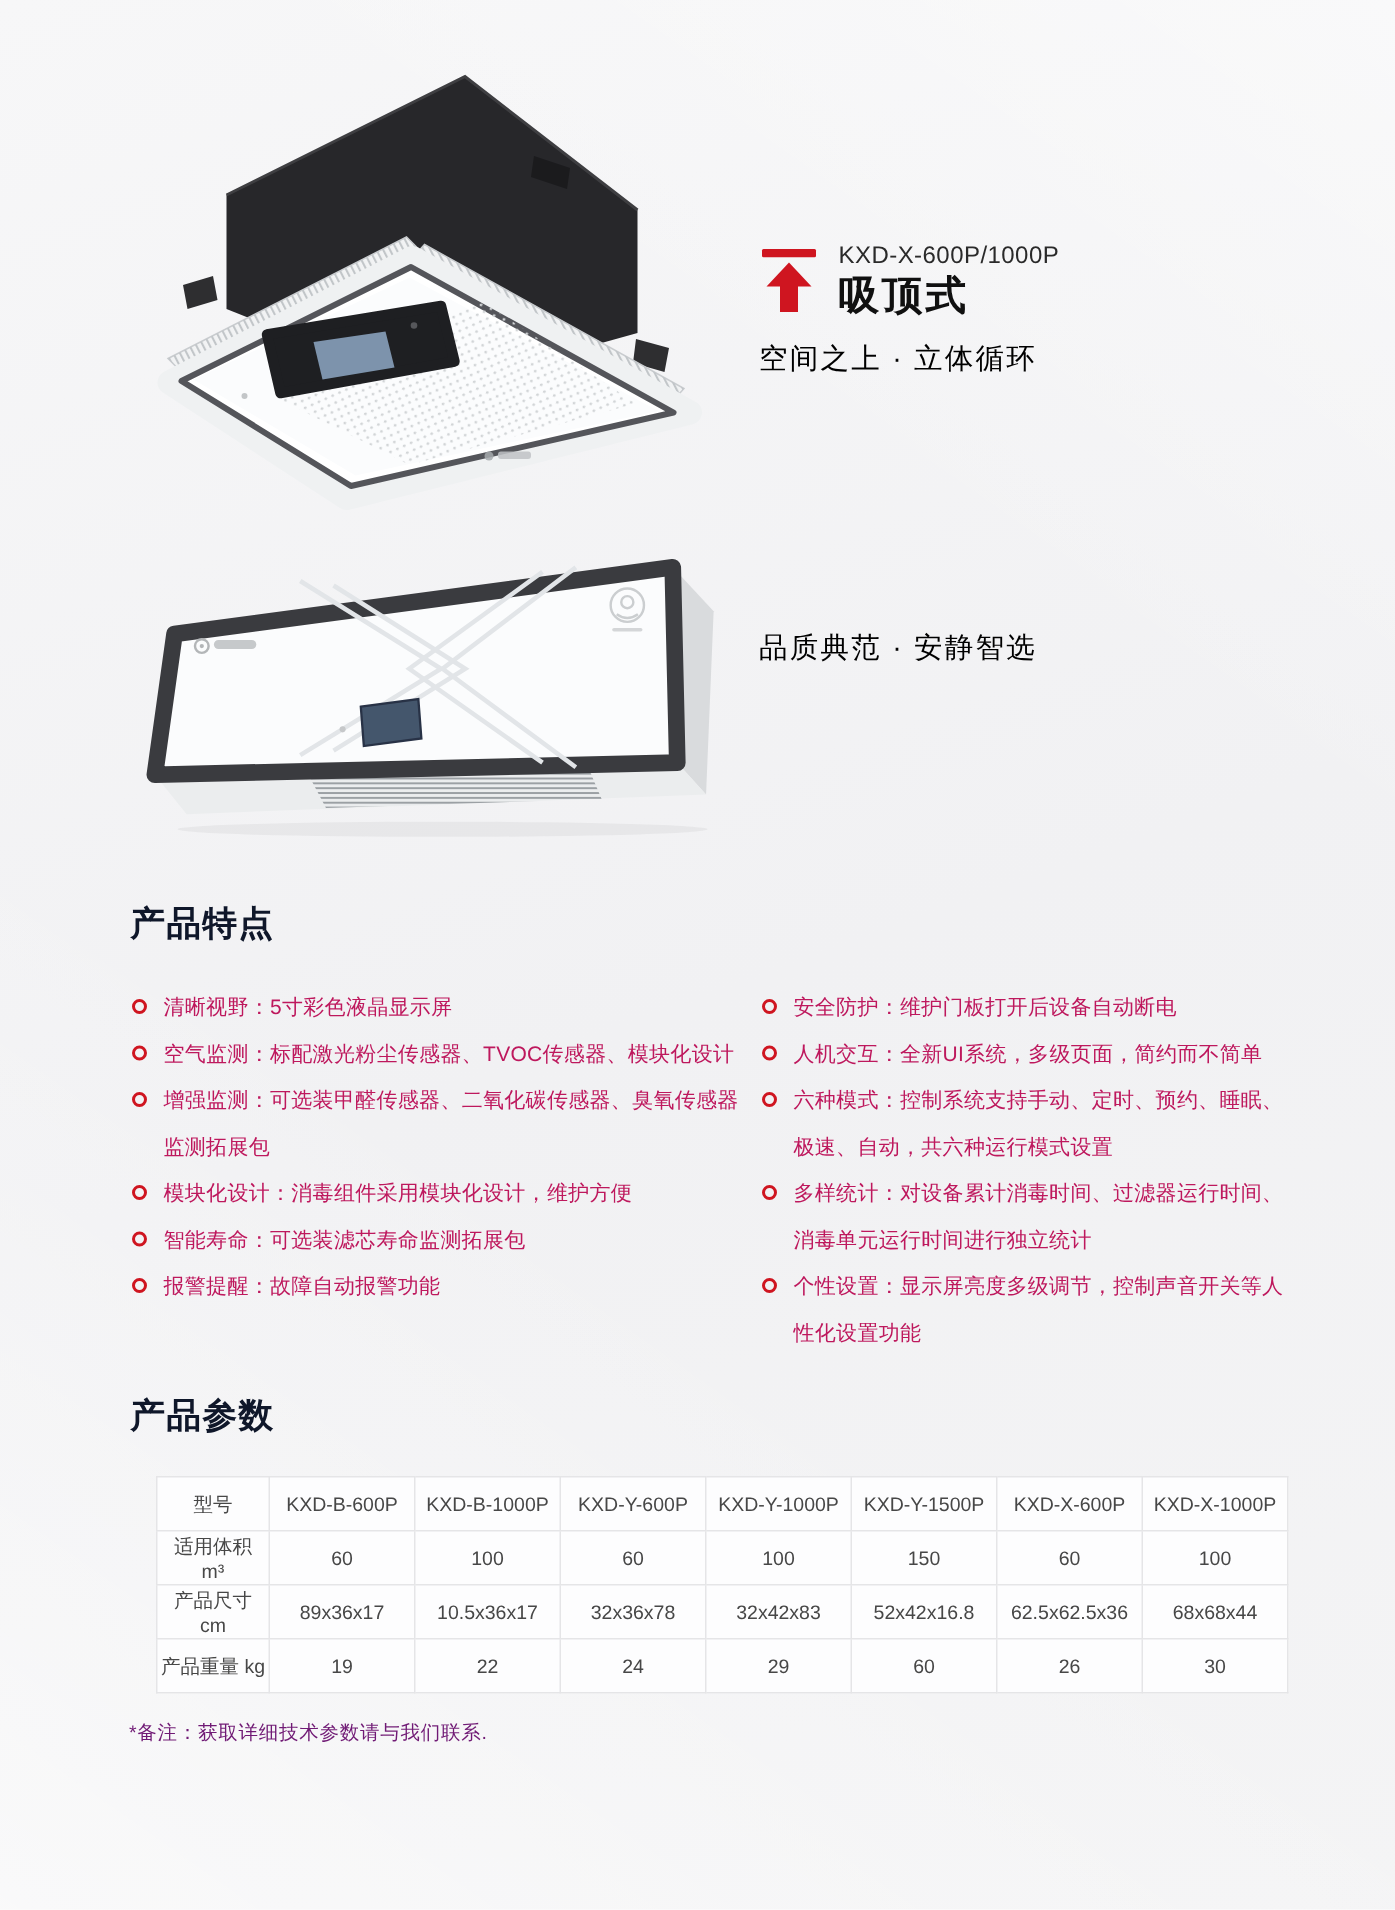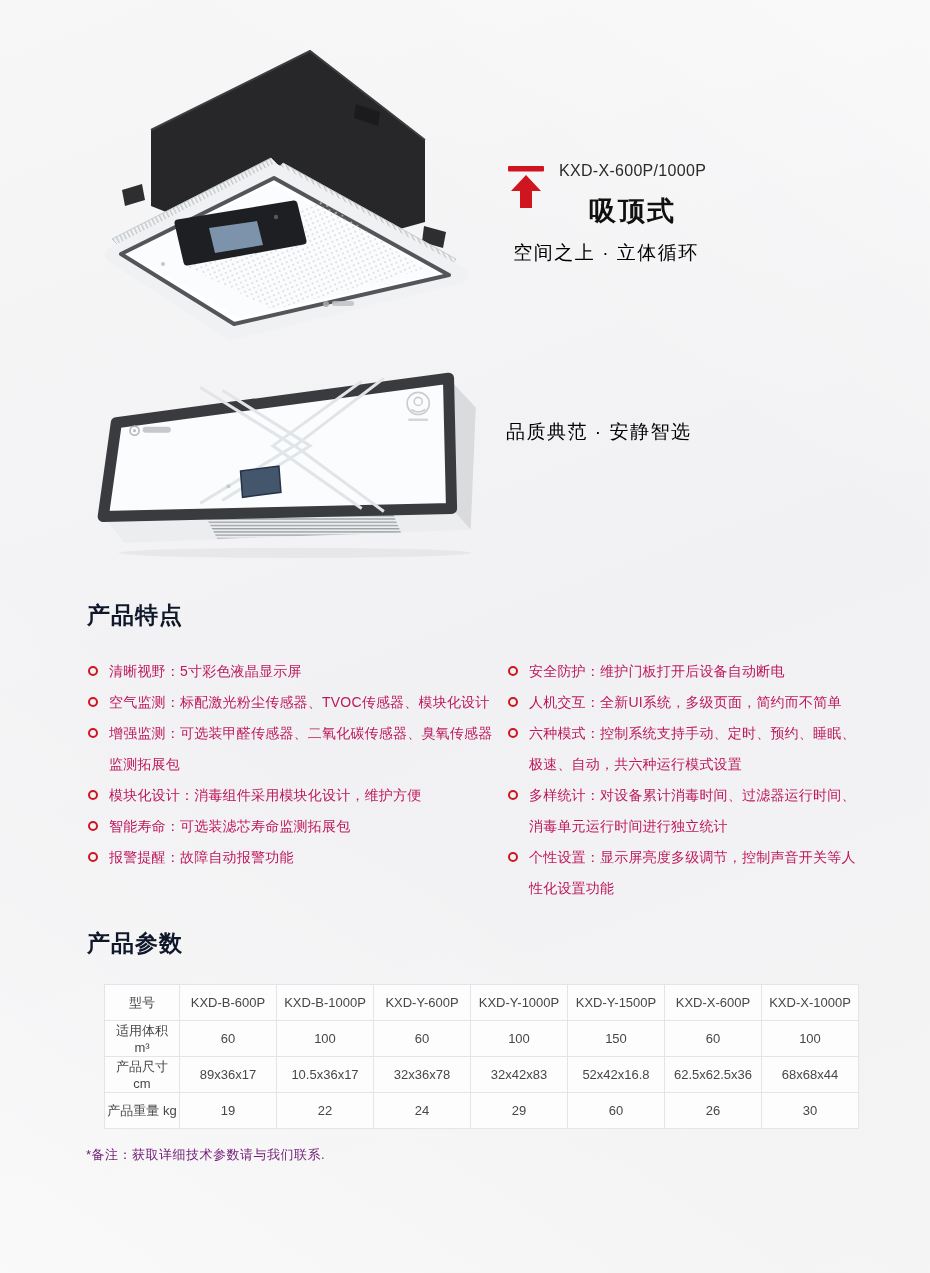--- a/index.html
+++ b/index.html
@@ -12,21 +12,21 @@
       linear-gradient(160deg,#f7f7f8 0%,#f1f1f3 52%,#f4f4f5 100%);
   }
   .abs{position:absolute;}
 
   
   .hero-label{position:absolute;left:506px;}
   .label-row{display:flex;align-items:flex-start;}
   .label-icon{flex:none;margin-top:3px;}
   .label-text{margin-left:13px;}
   .model{font-size:16px;color:#2a2a2a;letter-spacing:.3px;line-height:18px;}
-  .type{font-size:27px;font-weight:700;color:#101010;letter-spacing:2px;line-height:30px;margin-top:16px;}
+  .type{font-size:27px;font-weight:700;color:#101010;letter-spacing:2px;line-height:30px;margin-top:2px;}
   .tagline{margin-top:14px;font-size:19px;color:#000000;letter-spacing:1.5px;}
 
   
   .section-title{font-size:23px;font-weight:700;color:#0f172a;margin:0 0 25px 2px;letter-spacing:1px;}
   .features{position:absolute;left:85px;top:600px;width:815px;}
   .feat-cols{display:flex;}
   .feat-col-left{width:420px;}
   .feat-col-right{flex:1;}
   .feat{display:flex;align-items:flex-start;}
   .feat-dot{flex:none;width:6px;height:6px;border:2px solid #cf1520;border-radius:50%;margin:10px 11px 0 3px;background:transparent;}
@@ -71,21 +71,21 @@
   <polygon points="90,181 206,162 215,199 99,220" fill="#1e1f22" stroke="#1e1f22" stroke-width="7" stroke-linejoin="round"></polygon>
   <polygon points="121,186 169,179 175,203 127,211" fill="#7d93ac"></polygon>
   <circle cx="188" cy="175" r="2.2" fill="#56575b"></circle>
   <circle cx="75" cy="222" r="2" fill="#c3c6c8"></circle>
   <g opacity=".85">
     <circle cx="238" cy="262" r="3" fill="#a6aaad"></circle>
     <rect x="244" y="259" width="22" height="5" rx="2" fill="#bfc2c5"></rect>
   </g>
 </svg>
 
-<div class="hero-label" style="top:162px;text-align:center;">
+<div class="hero-label" style="top:162px;">
   <div class="label-row">
     <svg class="label-icon" width="40" height="44" viewBox="0 0 40 44">
       <rect x="2" y="1" width="36" height="5.5" rx="1" fill="#cf1520"></rect>
       <polygon points="20,10 35,26 26,26 26,43 14,43 14,26 5,26" fill="#cf1520"></polygon>
     </svg>
     <div class="label-text">
       <div class="model">KXD-X-600P/1000P</div>
       <div class="type">吸顶式</div>
     </div>
   </div>

